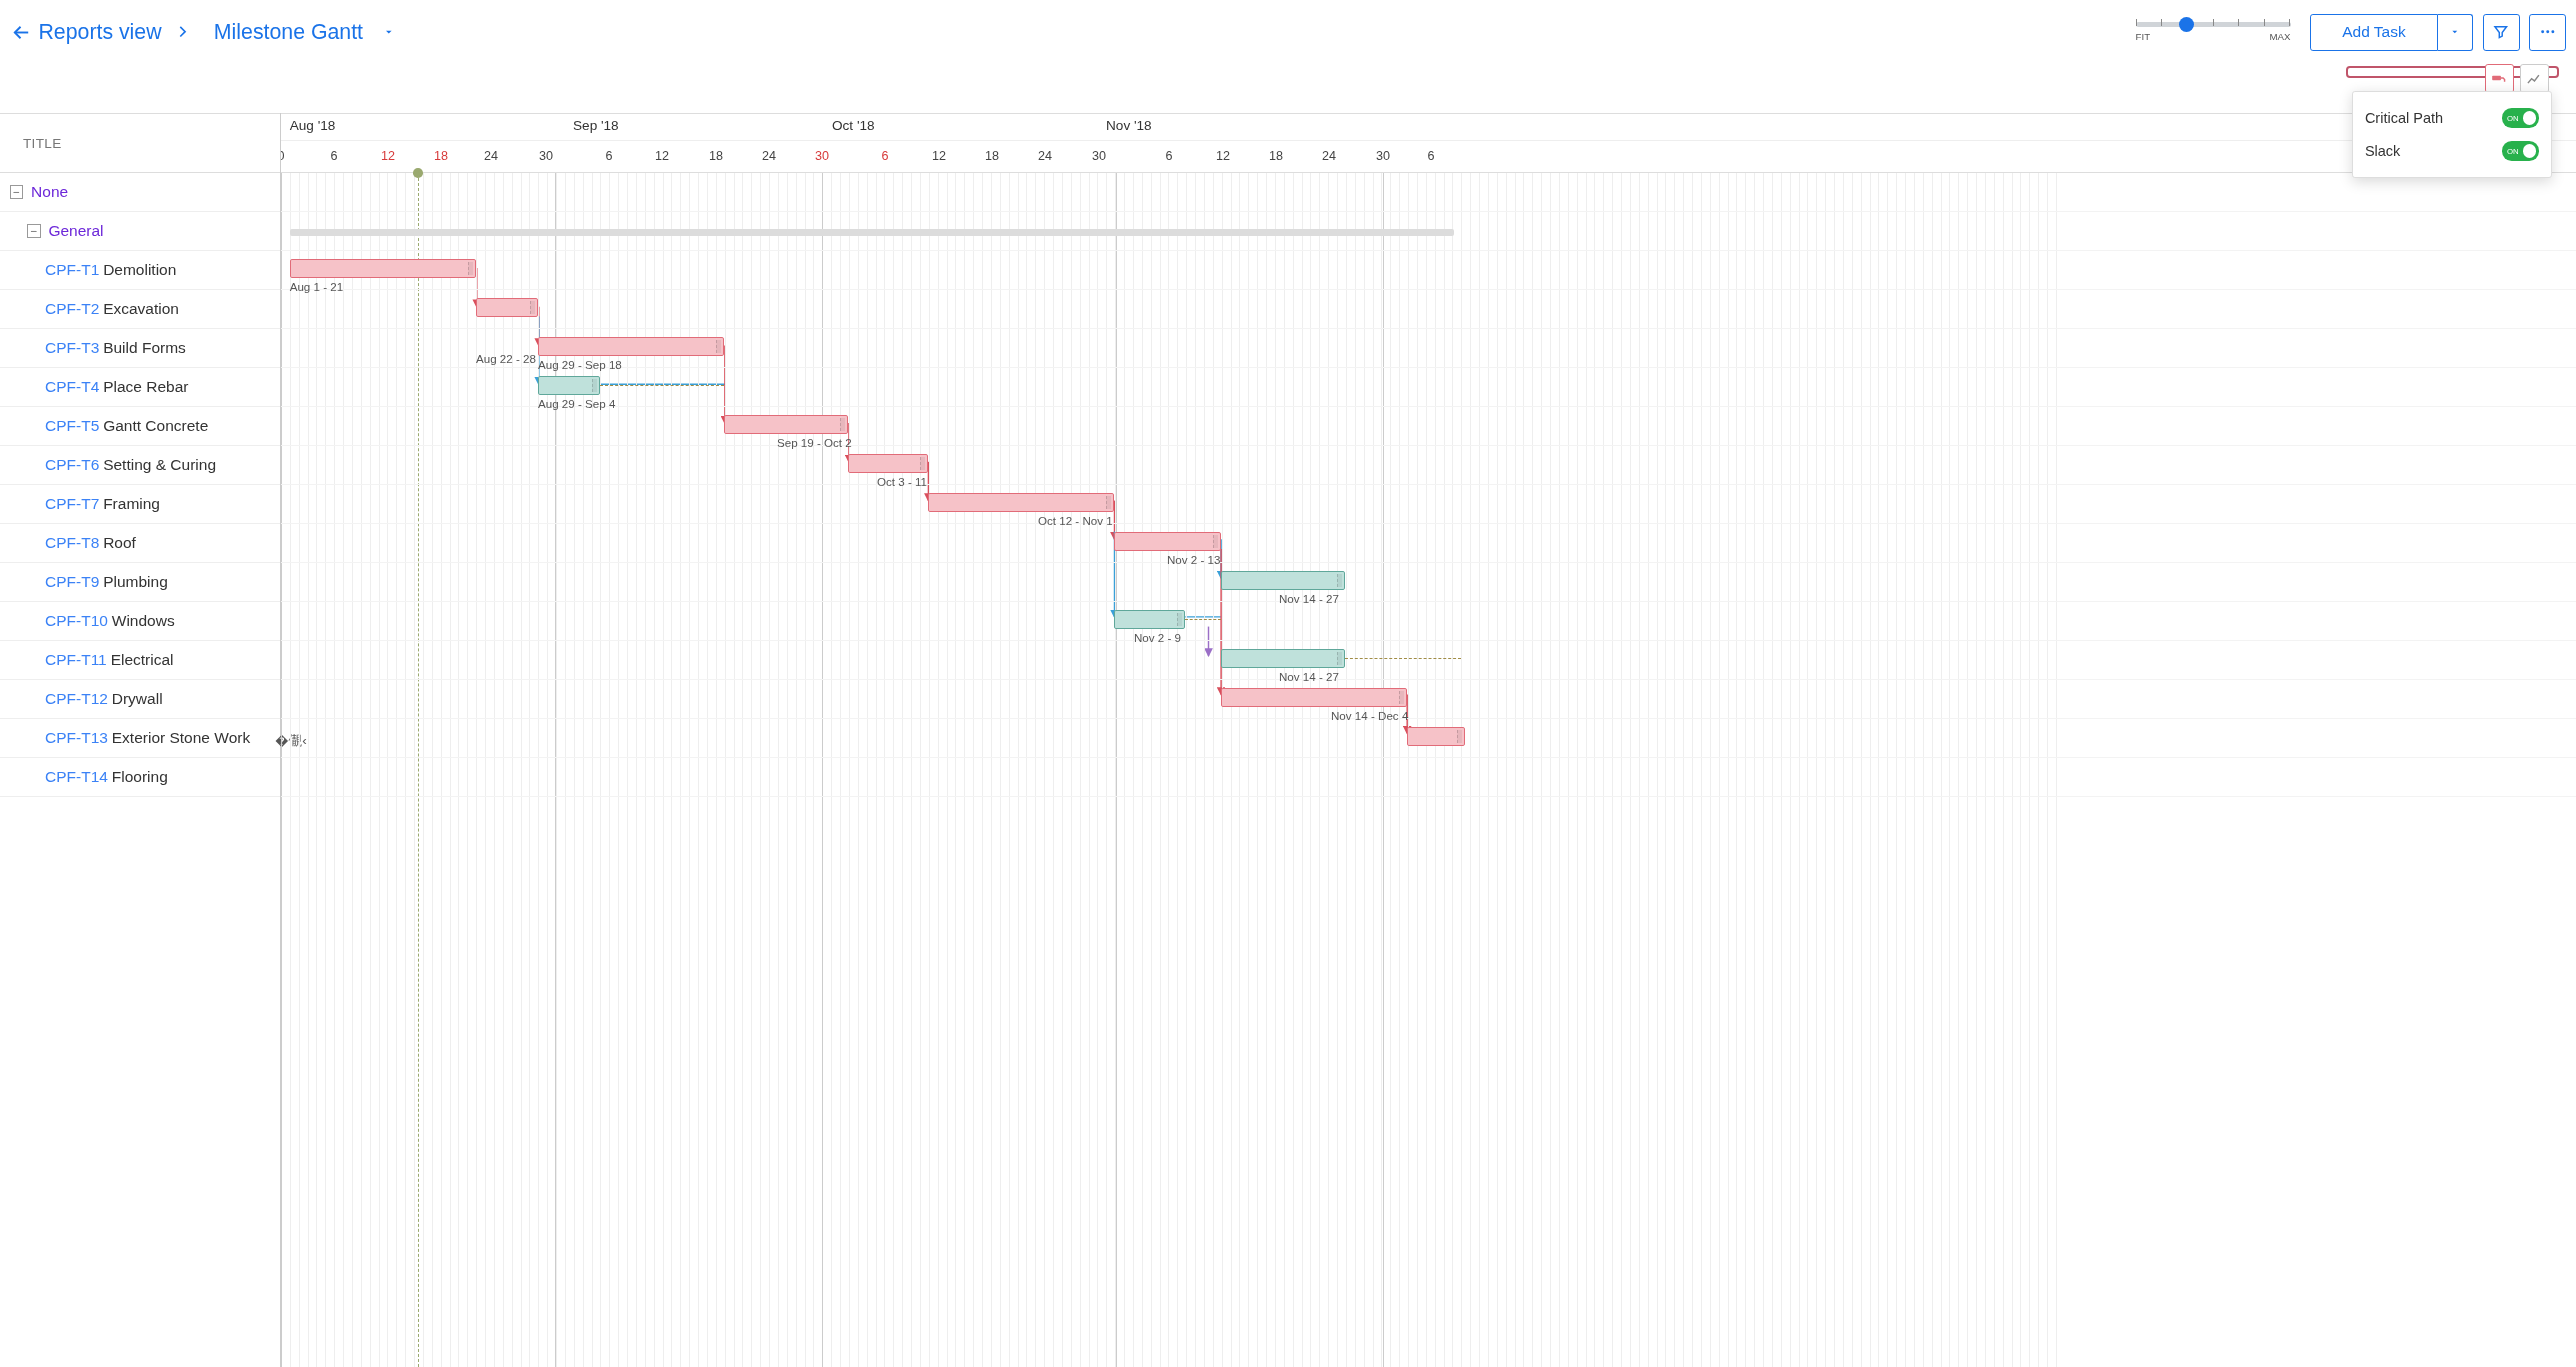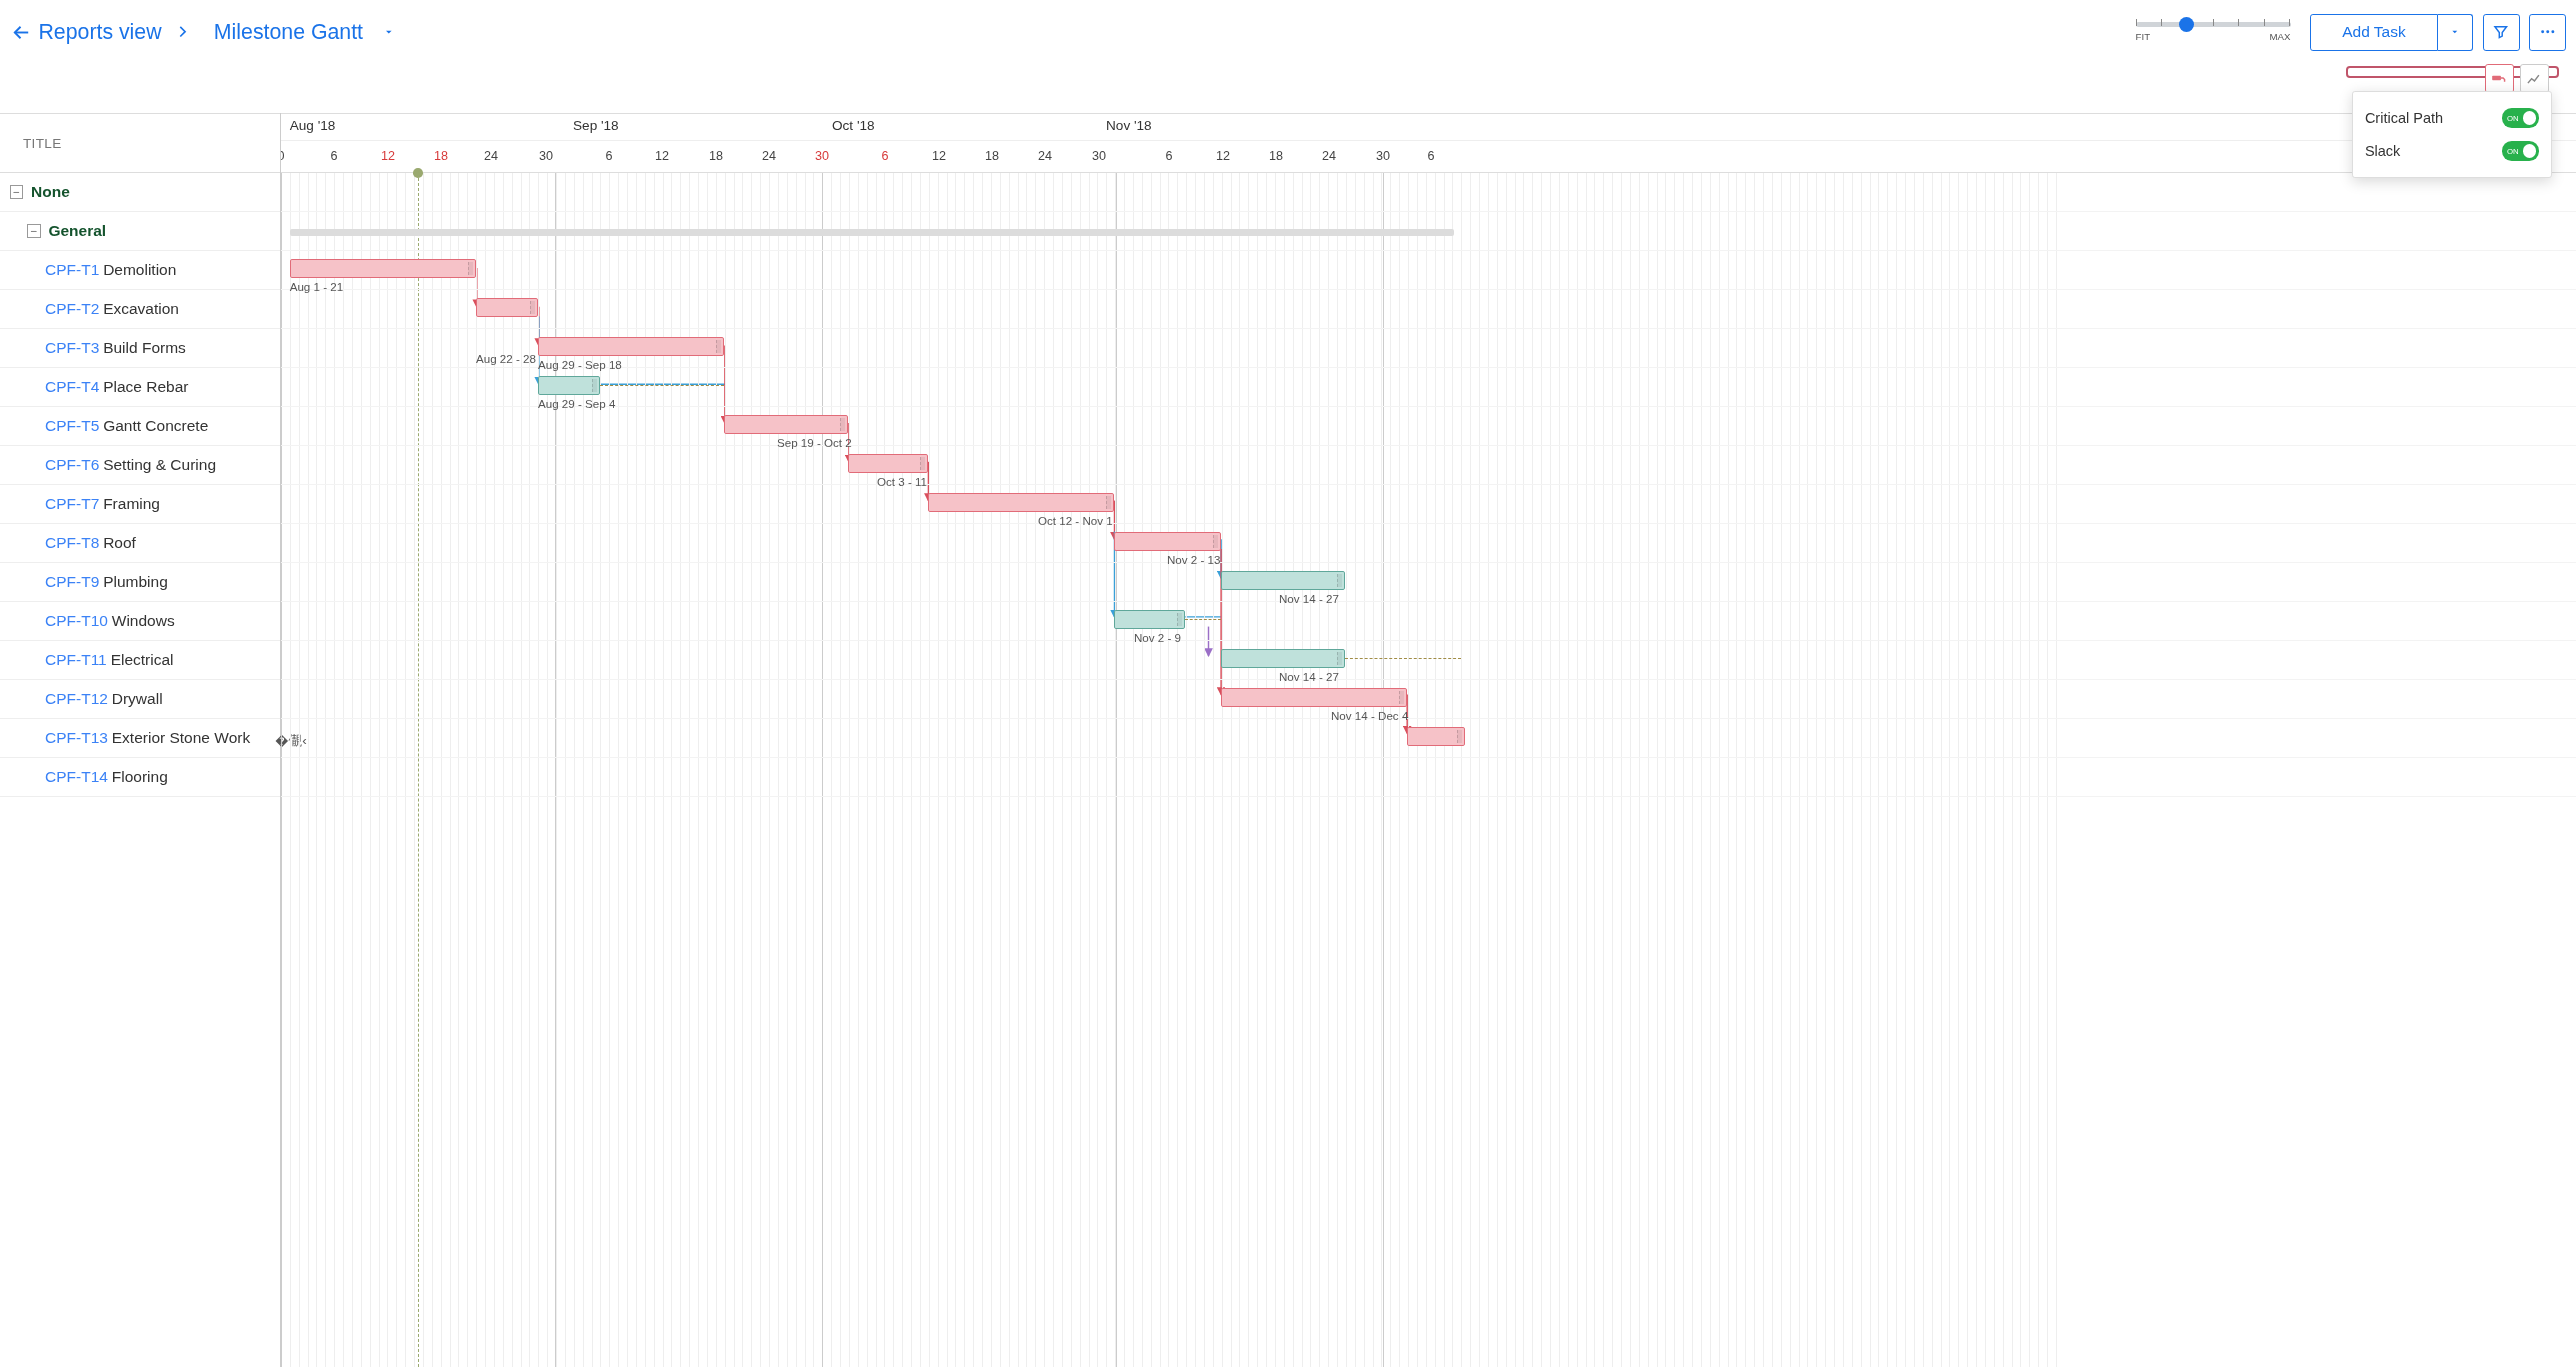--- a/index.html
+++ b/index.html
@@ -29,21 +29,21 @@
   .add-task-drop { width:35px; border-left:none; border-top-left-radius:0; border-bottom-left-radius:0; }
   .icon-btn { width:37px; margin-left:9.7px; }
   .icon-btn svg { width:17.5px; height:17.5px; }
 
   
   .main { position:absolute; top:113px; bottom:0; left:0; right:0; display:flex; }
   .left-pane { width:281px; border-right:1px solid #ccc; overflow:hidden; background:#fff; }
   .left-header { height:60px; border-top:1px solid #ddd; border-bottom:1px solid #ddd; display:flex; align-items:center; padding-left:23px; color:#777; font-size:13.6px; letter-spacing:0.3px; }
   .tree-row { height:39px; border-bottom:1px solid #eee; display:flex; align-items:center; padding-left:9.7px; font-size:15.5px; }
   .tree-toggle { width:13.6px; height:13.6px; border:1px solid #999; display:inline-flex; align-items:center; justify-content:center; font-size:11.6px; color:#666; margin-right:7.8px; line-height:1; cursor:pointer;}
-  .tree-group .label { color:#14532d;font-weight:bold; }
+  .tree-group .label { color:#6d28d9; }
   .tree-sub { padding-left:27px; }
   .task-row { padding-left:45px; }
   .task-row .tid { color:#3b82f6; margin-right:3.9px; }
   .resize-handle { position:absolute; left:275px; top:50%; transform:translateY(-50%); cursor:col-resize; color:#555; font-size:13.6px; }
 
   .right-pane { flex:1; position:relative; overflow:hidden; }
   .timeline-header { height:60px; border-top:1px solid #ddd; border-bottom:1px solid #ddd; position:relative; }
   .month-row { height:27px; position:relative; border-bottom:1px solid #eee; }
   .month-label { position:absolute; top:3.9px; font-size:13.6px; font-weight:400; color:#333; }
   .day-row { height:33px; position:relative; }

